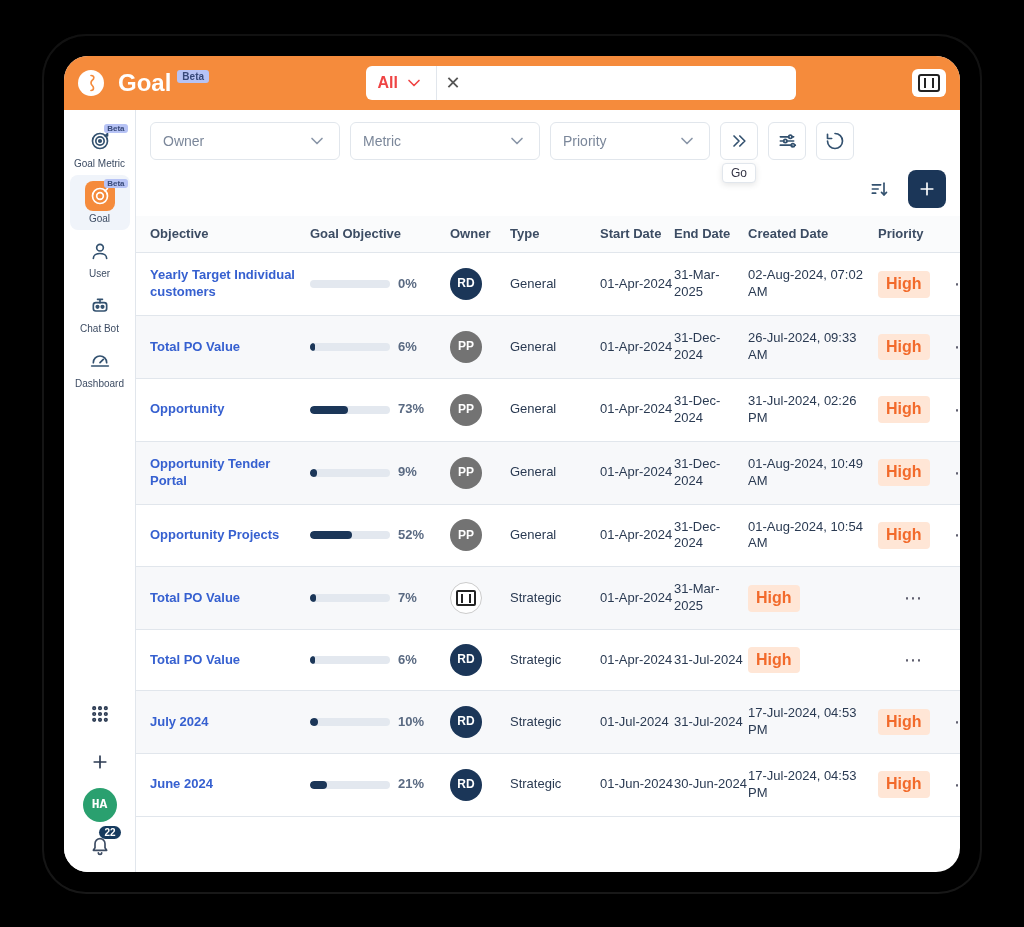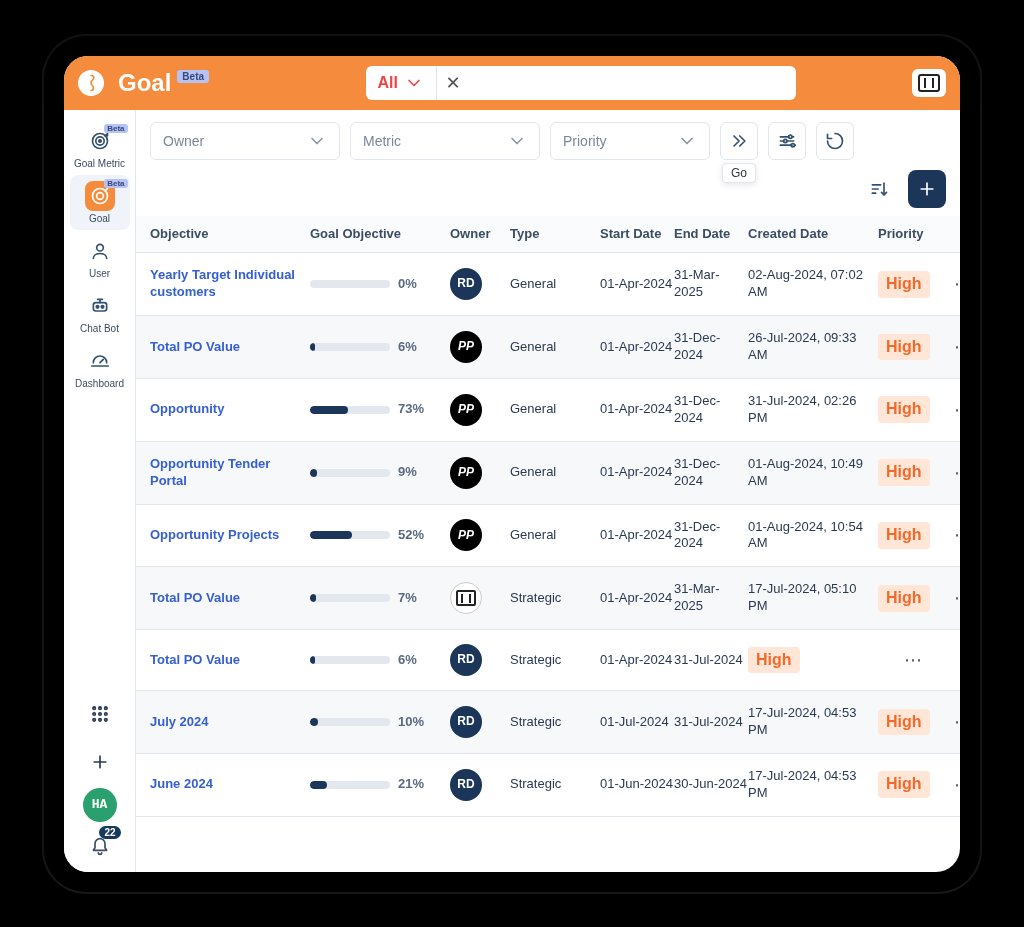--- a/index.html
+++ b/index.html
@@ -69,21 +69,21 @@
   .rows{flex:1;overflow:auto;}
   .row{display:grid;grid-template-columns:160px 140px 60px 90px 74px 74px 130px 70px 30px;padding:14px;font-size:13px;color:#2a3a52;align-items:center;border-bottom:1px solid var(--border);}
   .row:nth-child(even){background:var(--row-alt);}
   .obj a{color:var(--link);text-decoration:none;font-weight:700;margin-top:33px;}
   .prog{display:flex;align-items:center;gap:8px;}
   .bar{width:80px;height:8px;background:#e3e8ef;border-radius:6px;overflow:hidden;}
   .bar>i{display:block;height:100%;background:var(--navy);border-radius:6px;}
   .pct{color:#5a6a82;font-weight:600;}
   .owner-pill{width:32px;height:32px;border-radius:50%;display:flex;align-items:center;justify-content:center;color:#fff;font-weight:700;font-size:12px;}
   .owner-pill.rd{background:#1b3658;}
-  .owner-pill.pp{background:#000000;font-style:italic;}
+  .owner-pill.pp{background:#737373;}
   .owner-pill.hc{background:#fff;border:1px solid #ccc;}
   .owner-pill.hc .hcmark{width:20px;height:16px;border:2px solid #222;border-radius:2px;position:relative;}
   .owner-pill.hc .hcmark::before,.owner-pill.hc .hcmark::after{content:"";position:absolute;width:2px;height:9px;background:#222;top:2px;}
   .owner-pill.hc .hcmark::before{left:3px;} .owner-pill.hc .hcmark::after{right:3px;}
   .chip-high{display:inline-block;background:var(--chip-high-bg);color:var(--chip-high-fg);font-size:16px;padding:3px 8px;border-radius:4px;font-weight:600;}
   .more{color:#556;font-size:18px;cursor:pointer;text-align:center;}
   .cell{line-height:1.3;}
   
   svg{width:20px;height:20px;fill:none;stroke:currentColor;stroke-width:2;stroke-linecap:round;stroke-linejoin:round;}
 </style>
@@ -375,21 +375,20 @@
                     <span class="pct">7%</span>
                   </div>
                   <div class="cell">
                     <div class="owner-pill hc">
                       <div class="hcmark"></div>
                     </div>
                   </div>
                   <div class="cell">Strategic</div>
                   <div class="cell">01-Apr-2024</div>
                   <div class="cell">31-Mar-2025</div>
-                  <div class="cell">17-Jul-2024, 05:10 PM</div>
                   <div class="cell"><span class="chip-high">High</span></div>
                   <div class="more">⋯</div>
                 </div>
                 <div class="row">
                   <div class="cell obj"><a href="#">Total PO Value</a></div>
                   <div class="cell prog">
                     <div class="bar">
                       <i style="width:6%"></i>
                     </div>
                     <span class="pct">6%</span>

